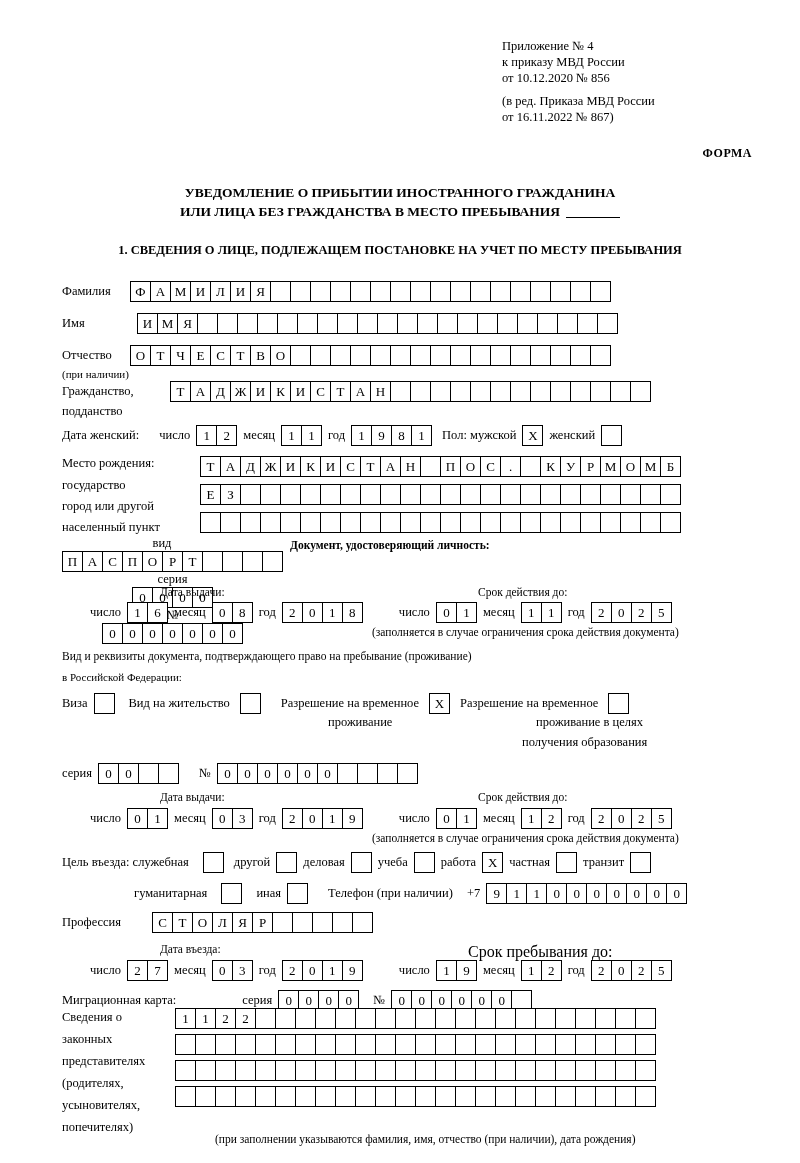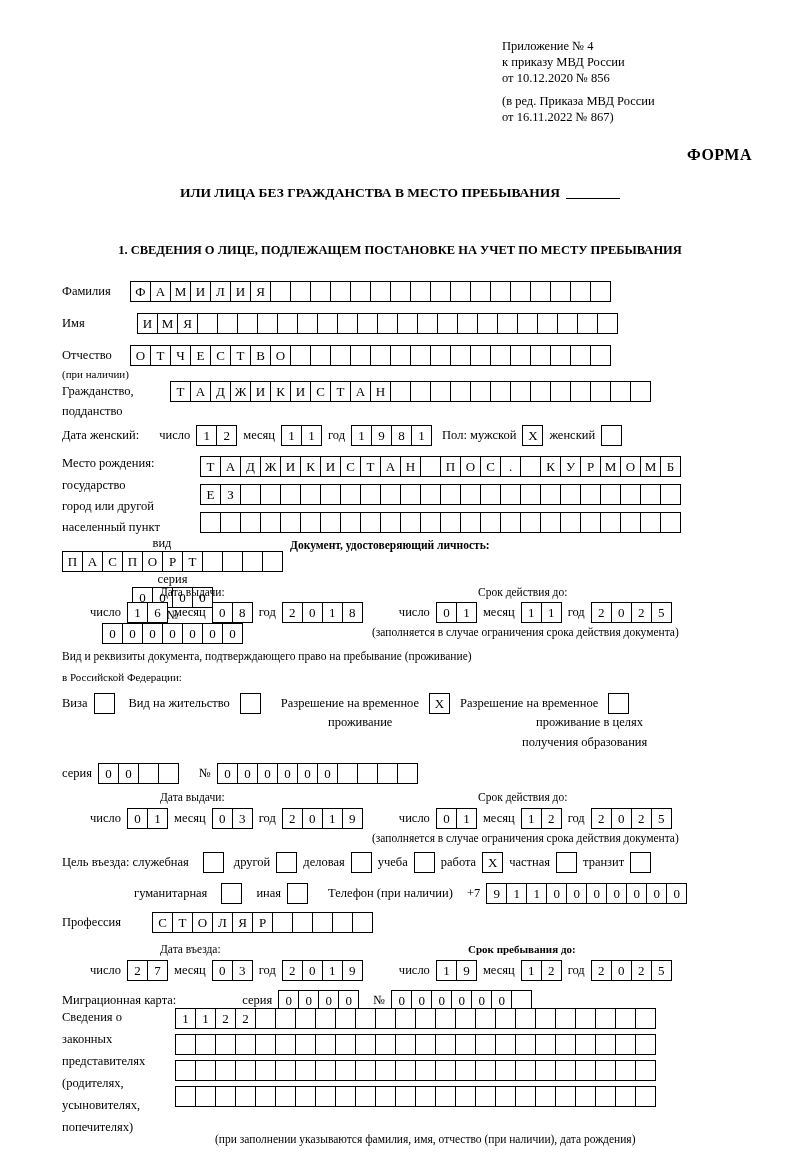--- a/index.html
+++ b/index.html
@@ -14,21 +14,21 @@
 
   
   .hdr{
     position:absolute;top:38px;right:48px;width:250px;
     font-size:12.5px;line-height:16px;text-align:left;
   }
   .hdr .l{white-space:nowrap;}
   .hdr .sep{height:7px;}
   .forma{
     position:absolute;top:146px;right:48px;
-    font-weight:bold;font-size:16px;letter-spacing:.5px;text-align:center;
+    font-weight:bold;font-size:12px;letter-spacing:.5px;text-align:center;
   }
   .title{
     position:absolute;top:183px;left:0;width:800px;
     text-align:center;font-weight:bold;font-size:13.5px;line-height:19px;
   }
   .title .u{display:inline-block;border-bottom:1px solid #000;width:54px;height:13px;vertical-align:-2px;margin-left:6px;}
   .section1{
     position:absolute;top:243px;left:0;width:800px;text-align:center;
     font-weight:bold;font-size:12.5px;
   }
@@ -69,20 +69,21 @@
     <div class="l">к приказу МВД России</div>
     <div class="l">от 10.12.2020 № 856</div>
     <div class="sep"></div>
     <div class="l">(в ред. Приказа МВД России</div>
     <div class="l">от 16.11.2022 № 867)</div>
   </div>
 
   <div class="forma">ФОРМА</div>
 
   <div class="title">
+    <div>УВЕДОМЛЕНИЕ О ПРИБЫТИИ ИНОСТРАННОГО ГРАЖДАНИНА</div>
     <div><span>ИЛИ ЛИЦА БЕЗ ГРАЖДАНСТВА В МЕСТО ПРЕБЫВАНИЯ</span><span class="u"></span></div>
   </div>
 
   <div class="section1">1. СВЕДЕНИЯ О ЛИЦЕ, ПОДЛЕЖАЩЕМ ПОСТАНОВКЕ НА УЧЕТ ПО МЕСТУ ПРЕБЫВАНИЯ</div>
 
   <div class="row" style="top:281px;left:62px;">
     <span class="lbl" style="width:68px;">Фамилия</span>
     <span class="boxes" id="surname-boxes">
         <span class="bx">Ф</span>
         <span class="bx">А</span>
@@ -627,21 +628,21 @@
         <span class="bx"></span>
         <span class="bx"></span>
         <span class="bx"></span>
       </span>
   </div>
 
   <div class="row" style="top:943px;left:160px;align-items:center;">
     <span class="lbl" style="font-size:11.5px;">Дата въезда:</span>
   </div>
   <div class="row" style="top:943px;left:468px;">
-    <span class="lbl" style="font-size:11px;font-weight:bold;">Срок пребывания до:</span>
+    <span class="lbl" style="font-size:16px;">Срок пребывания до:</span>
   </div>
   <div class="row" style="top:960px;left:90px;">
     <span class="lbl">число</span>
     <span class="gap6"></span>
     <span class="boxes" id="e-day">
         <span class="bx">2</span>
         <span class="bx">7</span>
       </span>
     <span class="gap6"></span>
     <span class="lbl">месяц</span>

